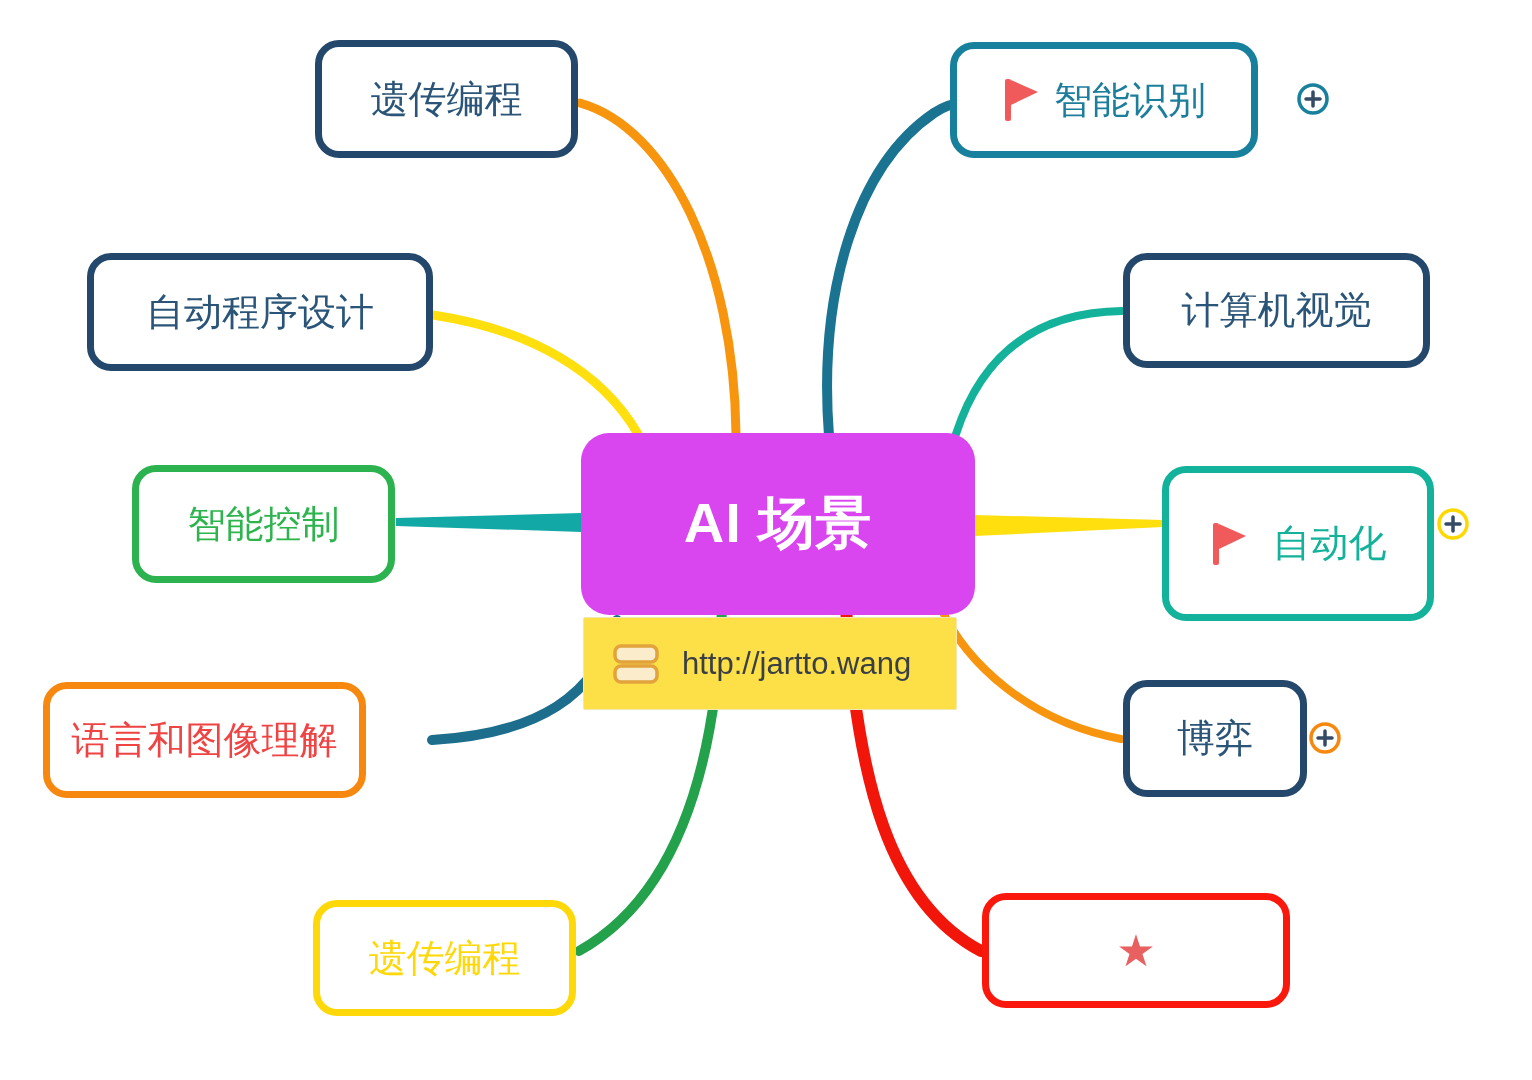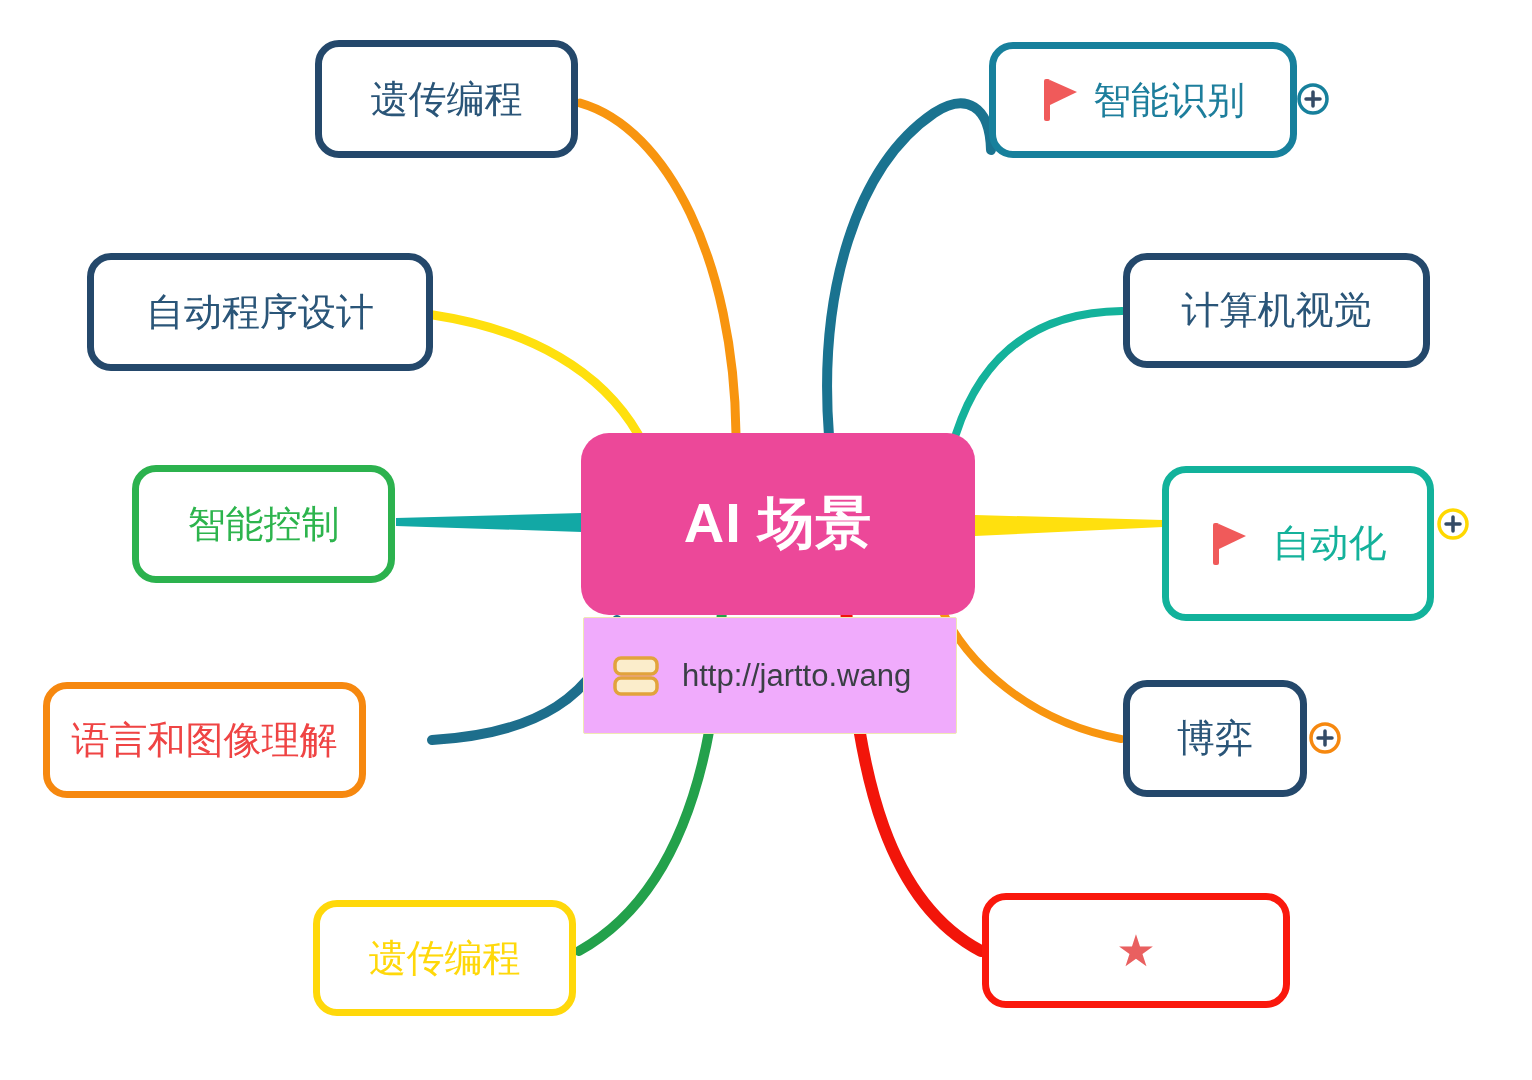--- a/index.html
+++ b/index.html
@@ -43,37 +43,37 @@
   <path d="M 396 518 L 582 513 L 582 532 L 396 526 Z" style="fill: rgb(18, 168, 165);"></path>
   <path d="M 432 740 C 536 734, 598 697, 617 620" fill="none" stroke-width="10" stroke-linecap="round" style="stroke: rgb(29, 110, 140);"></path>
   <path d="M 722 608 C 716 768, 676 897, 579 951" fill="none" stroke-width="10" stroke-linecap="round" style="stroke: rgb(35, 161, 75);"></path>
   <path d="M 829 436 C 818 292, 856 166, 934 113 C 966 92, 990 106, 991 150" fill="none" stroke-width="10" stroke-linecap="round" style="stroke: rgb(26, 115, 144);"></path>
   <path d="M 956 434 C 984 348, 1043 312, 1122 311" fill="none" stroke-width="8" stroke-linecap="round" style="stroke: rgb(20, 178, 155);"></path>
   <path d="M 975 515 L 1163 520 L 1163 527 L 975 536 Z" style="fill: rgb(255, 224, 14);"></path>
   <path d="M 940 606 C 966 664, 1030 722, 1121 739" fill="none" stroke-width="8" stroke-linecap="round" style="stroke: rgb(248, 149, 15);"></path>
   <path d="M 846 608 C 857 782, 890 903, 981 951" fill="none" stroke-width="12" stroke-linecap="round" style="stroke: rgb(242, 21, 10);"></path>
 </svg>
 
-<div class="note-box" style="left: 583px; top: 617px; width: 374px; height: 117px; background-color: #f0abfc; color: rgb(58, 63, 69);">
+<div class="note-box" style="left: 583px; top: 617px; width: 374px; height: 93px; background-color: #fde047; color: rgb(58, 63, 69);">
   <svg class="note-icon" viewBox="0 0 48 42">
     <rect x="3" y="3" width="42" height="16" rx="6" stroke-width="3.5" style="stroke: rgb(226, 163, 60); fill: rgb(251, 237, 203);"></rect>
     <rect x="3" y="23" width="42" height="16" rx="6" stroke-width="3.5" style="stroke: rgb(226, 163, 60); fill: rgb(251, 237, 203);"></rect>
   </svg>
   <span class="note-text">http://jartto.wang</span>
 </div>
 
-<div class="center-node" style="left: 581px; top: 433px; width: 394px; height: 182px; background-color: #ec4899; color: rgb(255, 255, 255);">
+<div class="center-node" style="left: 581px; top: 433px; width: 394px; height: 182px; background-color: #d946ef; color: rgb(255, 255, 255);">
   <span>AI 场景</span>
 </div>
 
 <div class="node" style="left: 315px; top: 40px; width: 263px; height: 118px; border-color: rgb(36, 72, 107); color: rgb(42, 85, 120);">
   <span class="label">遗传编程</span>
 </div>
 
-<div class="node" style="left: 989px; top: 42px; width: 308px; height: 116px; border-color: rgb(23, 128, 156); color: rgb(29, 126, 156);">
+<div class="node" style="left: 950px; top: 42px; width: 308px; height: 116px; border-color: rgb(23, 128, 156); color: rgb(29, 126, 156);">
   <svg class="marker-flag" viewBox="0 0 38 46" style="fill: rgb(240, 90, 90);">
     <rect x="3" y="2" width="6" height="42" rx="2"></rect>
     <path d="M9 3 L36 15 L9 28 Z"></path>
   </svg>
   <span class="label">智能识别</span>
 </div>
 
 <div class="node" style="left: 87px; top: 253px; width: 346px; height: 118px; border-color: rgb(36, 72, 107); color: rgb(42, 85, 120);">
   <span class="label">自动程序设计</span>
 </div>

